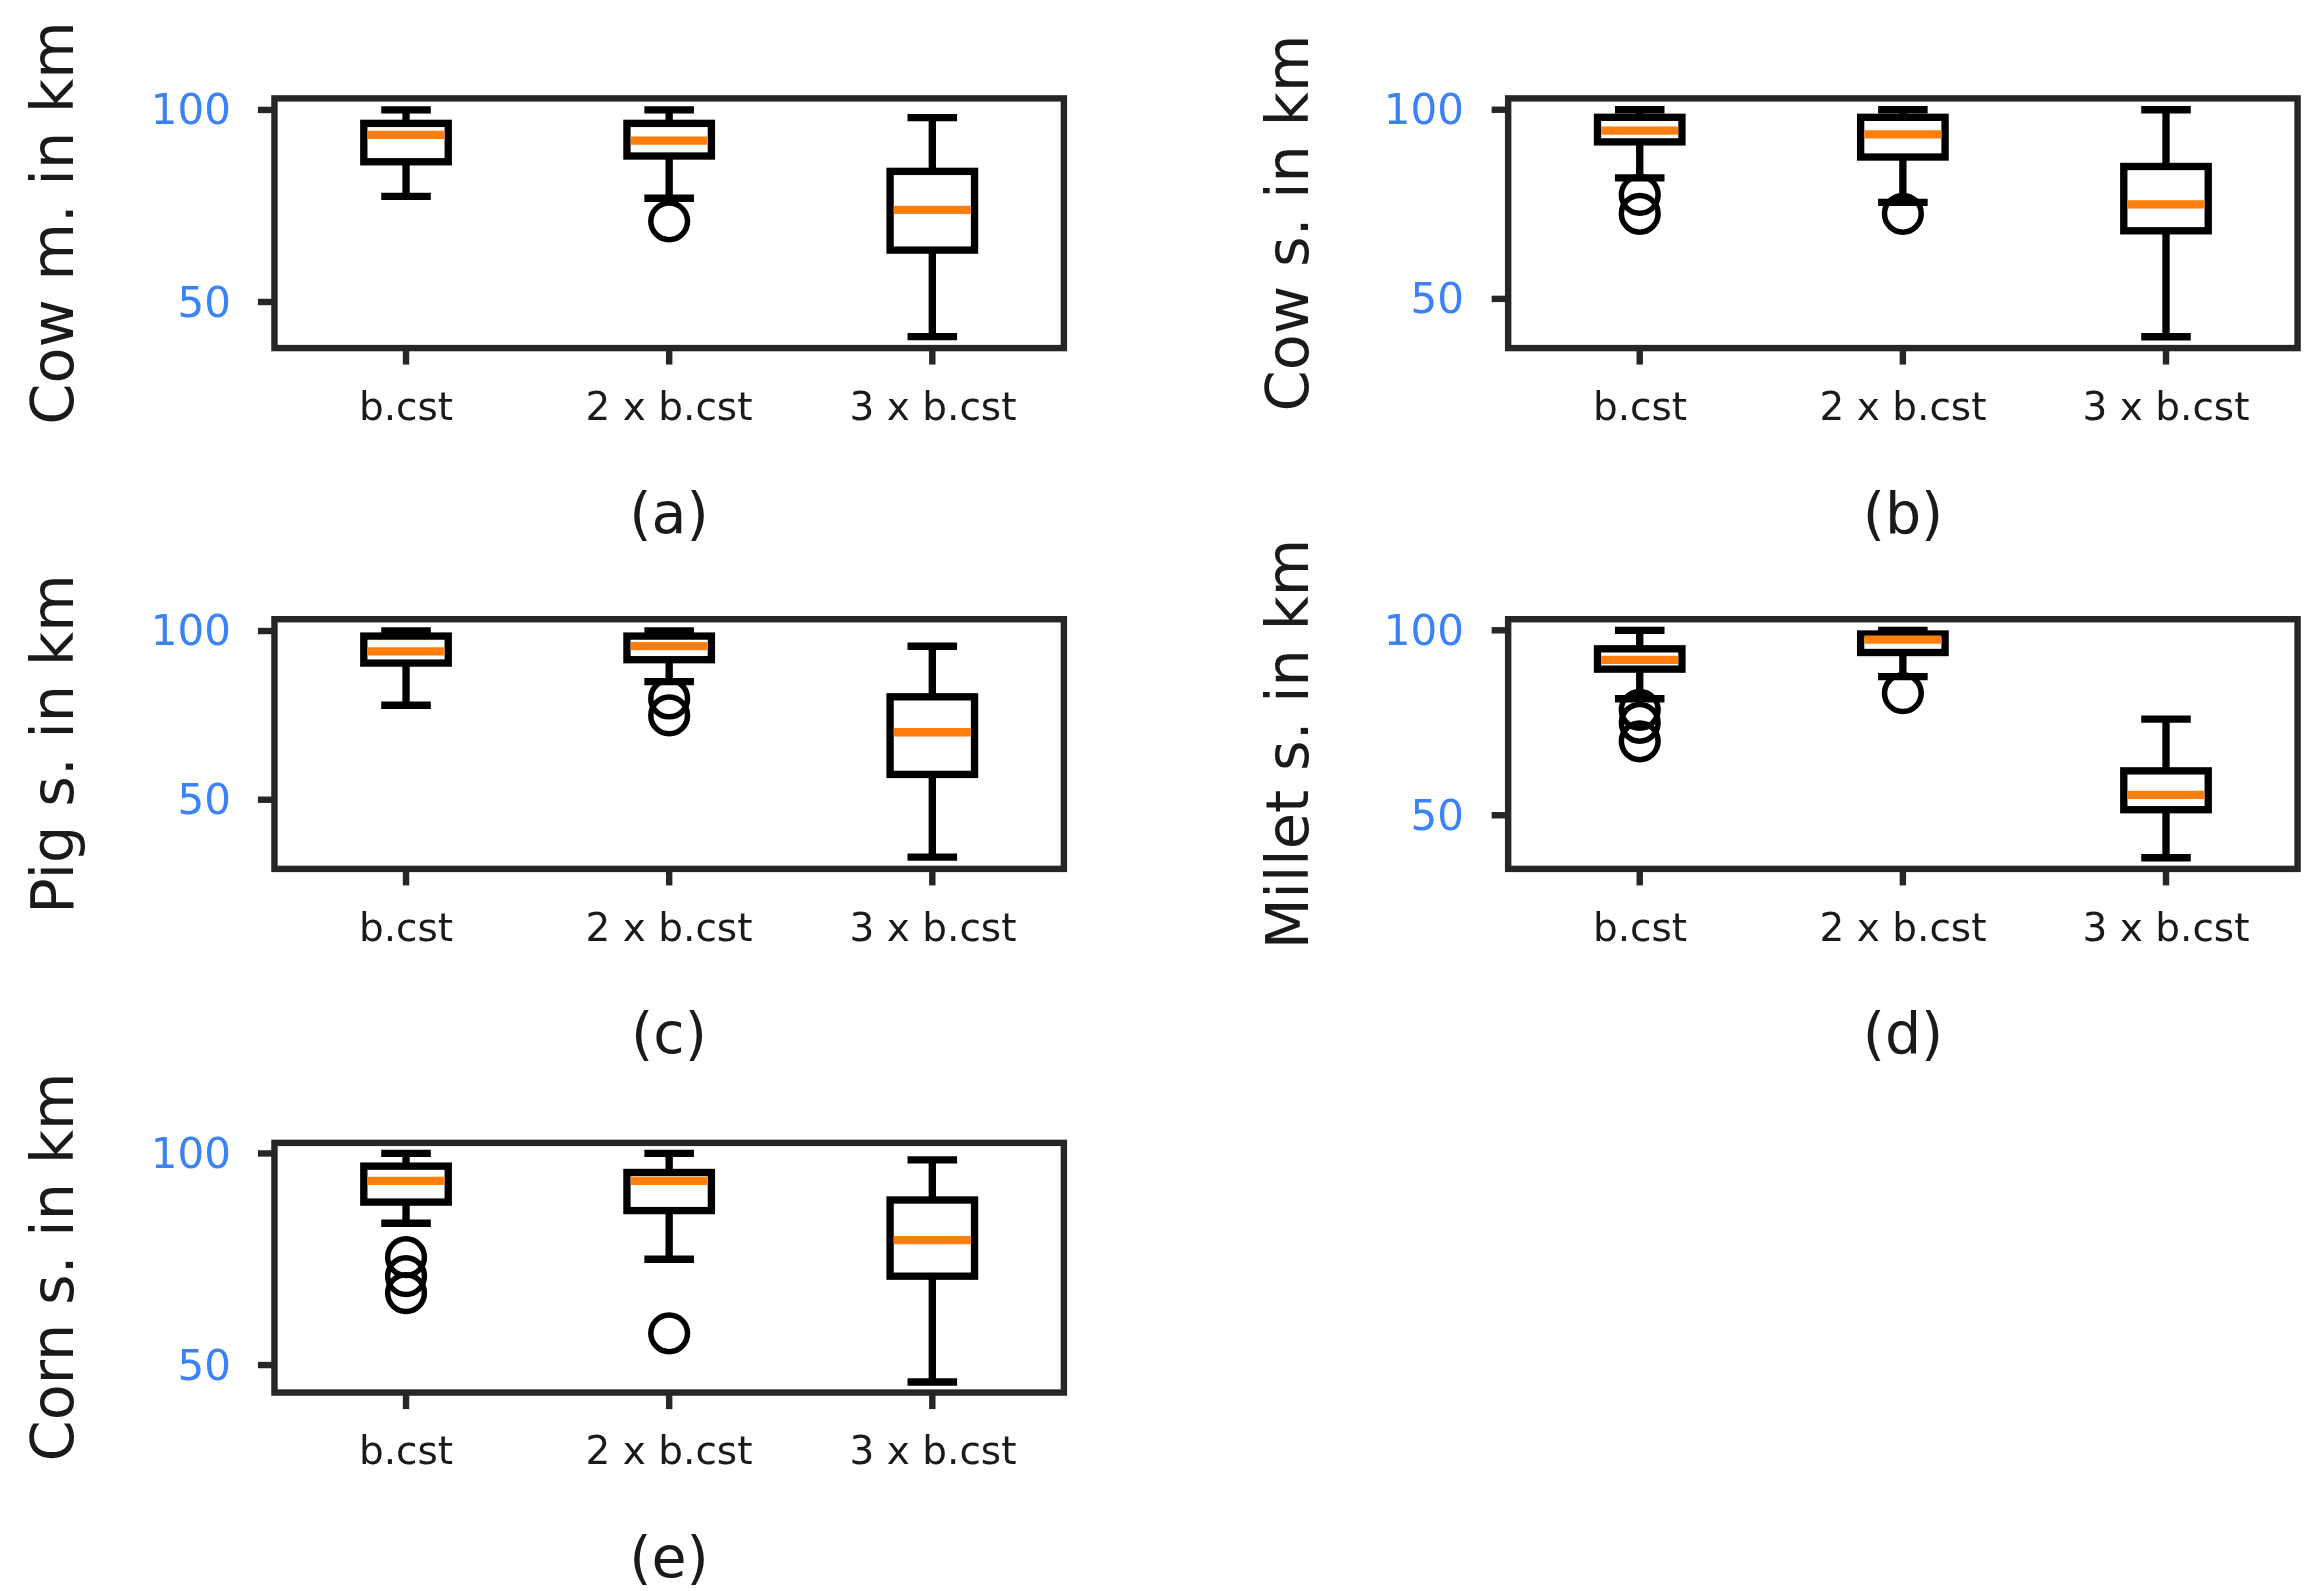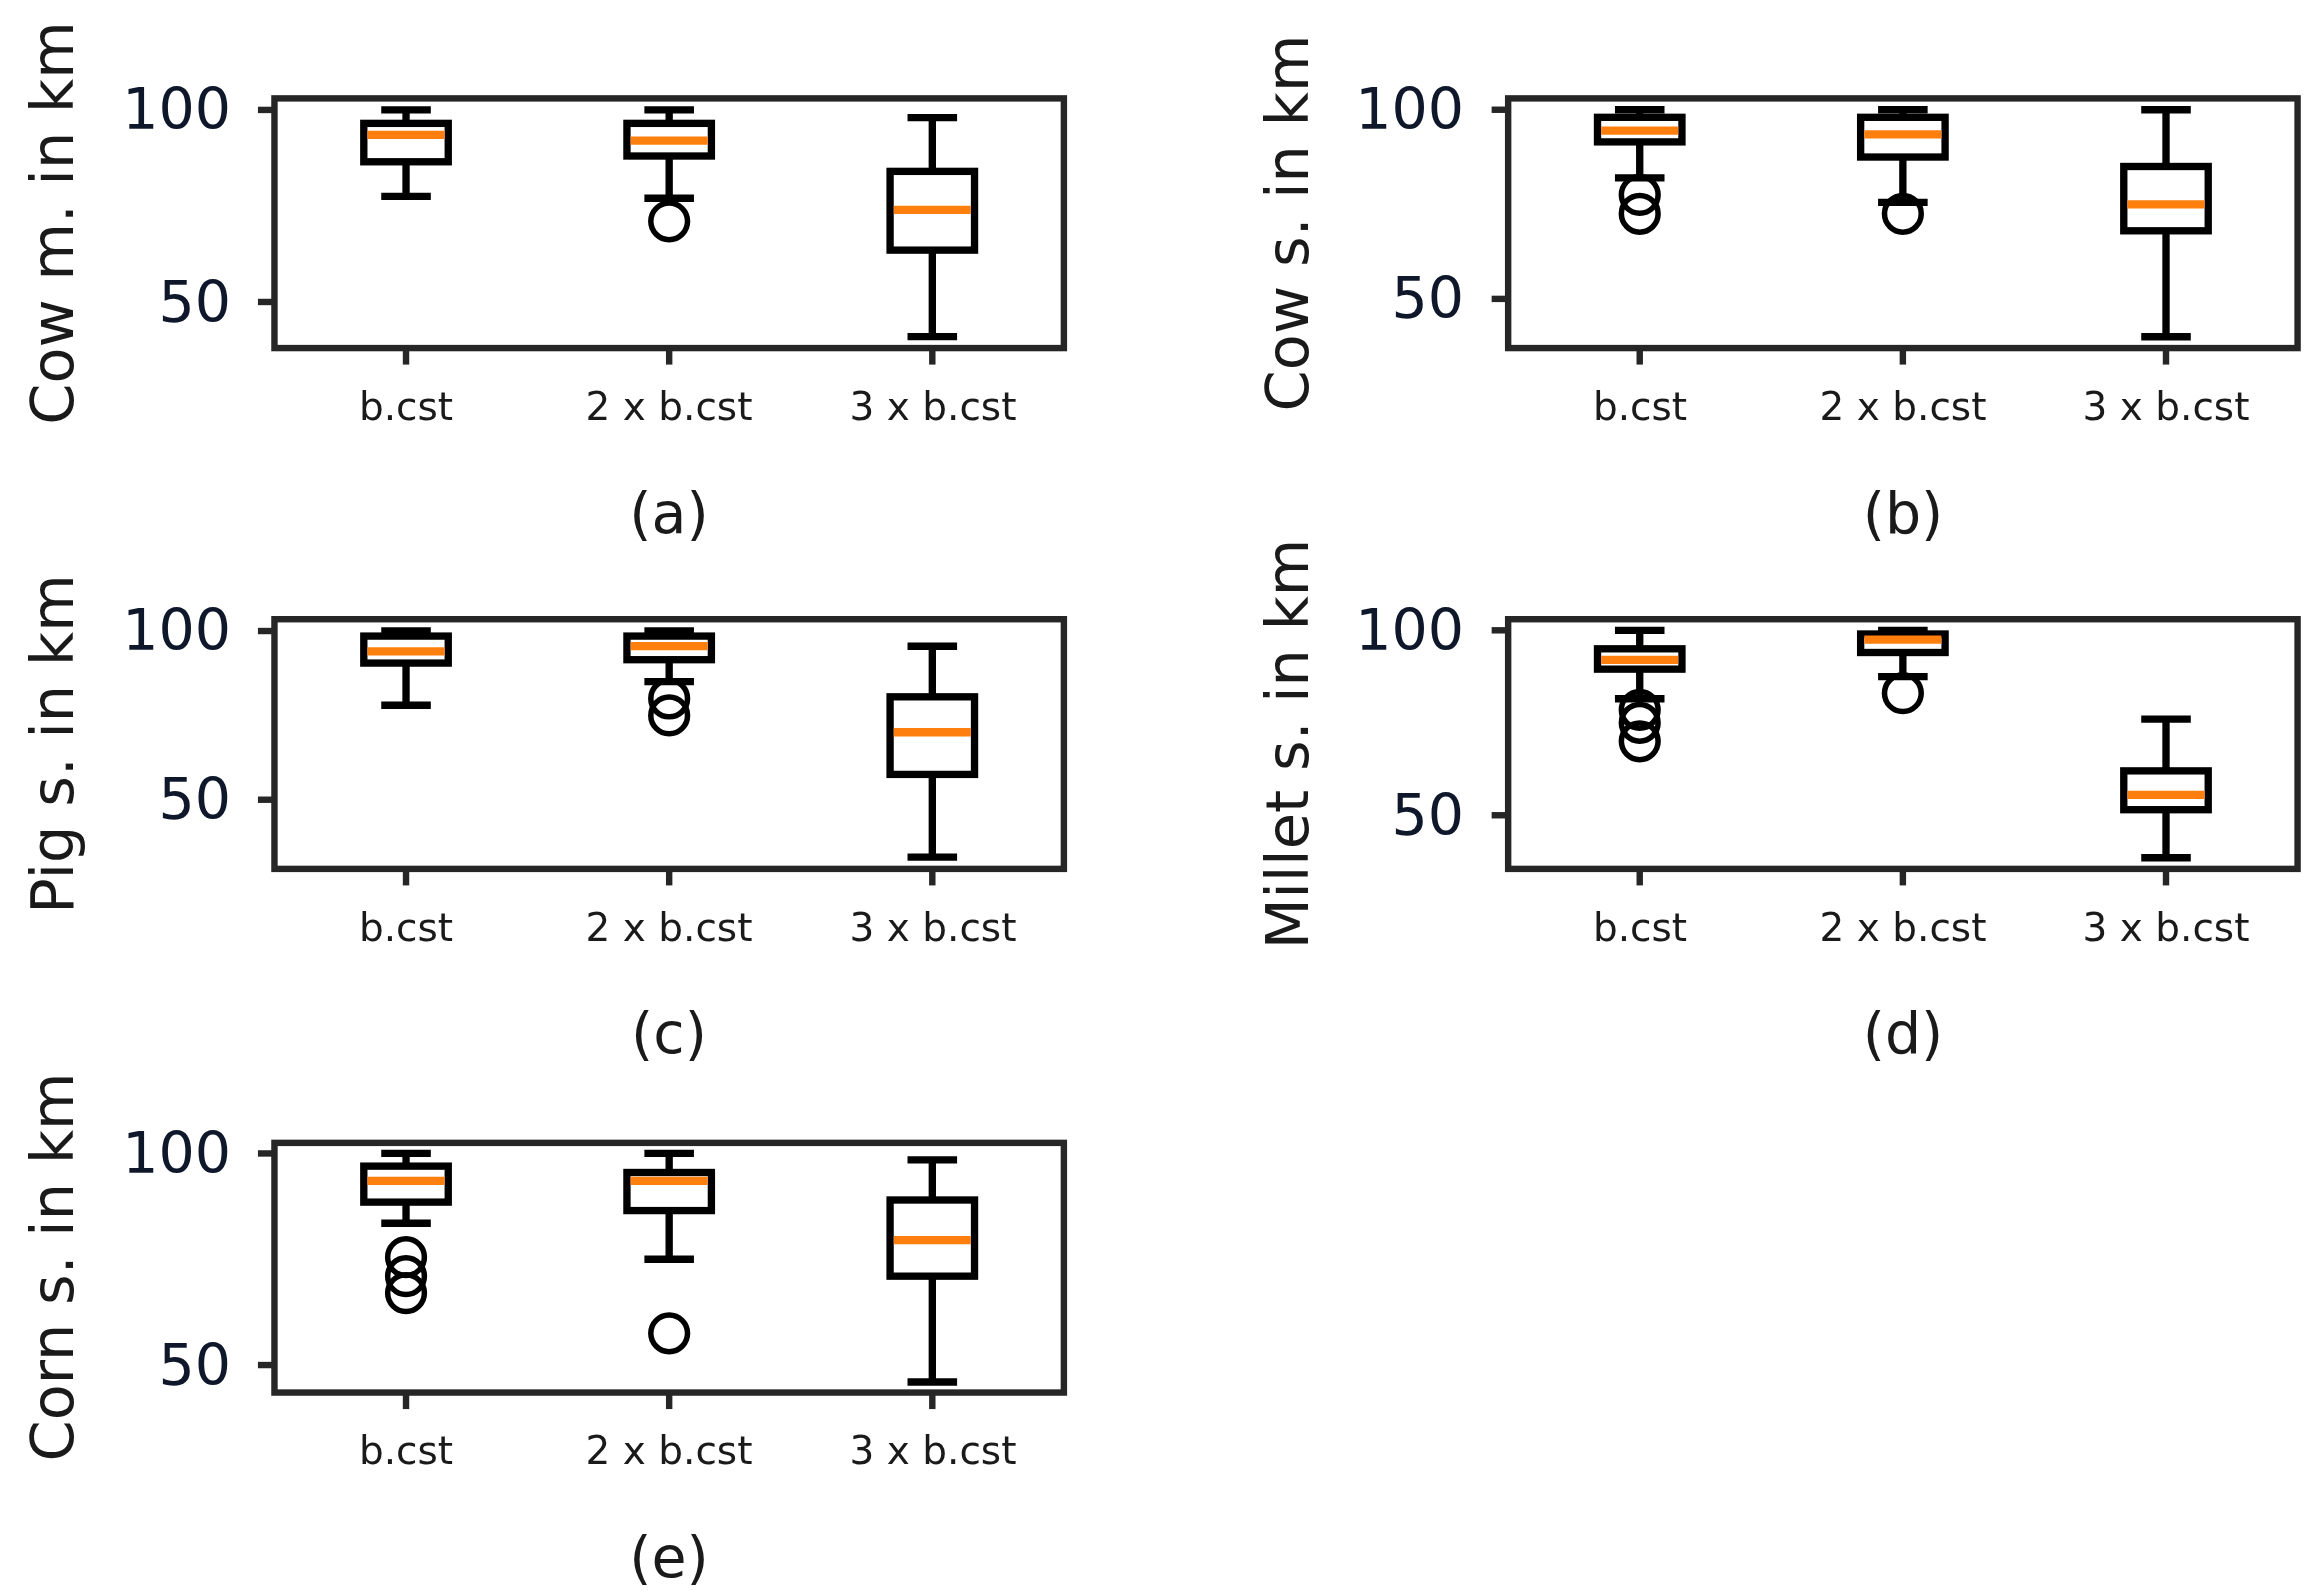--- a/index.html
+++ b/index.html
@@ -32,22 +32,22 @@
     font-size: 59px;
     color: #1a1a1a;
     transform: rotate(-90deg);
     white-space: nowrap;
   }
   .ytick {
     position: absolute;
     width: 193px; height: 81px;
     line-height: 81px;
     text-align: right;
-    font-size: 57px;
-    color: #0f172a;
+    font-size: 42px;
+    color: #3b82f6;
     white-space: nowrap;
   }
   .xtick {
     position: absolute;
     width: 404px; height: 73px;
     line-height: 73px;
     text-align: center;
     font-size: 39px;
     color: #1a1a1a;
     white-space: nowrap;

